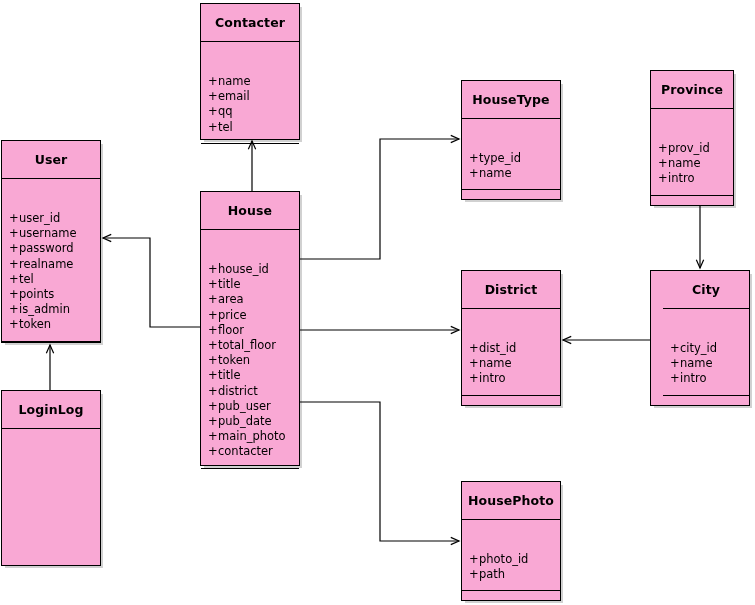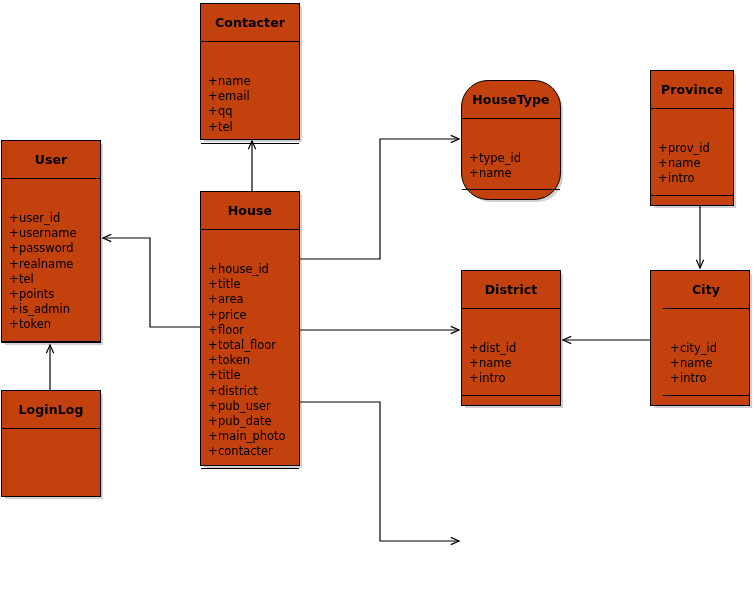--- a/index.html
+++ b/index.html
@@ -21,21 +21,21 @@
     position: absolute;
     left: 0;
     top: 0;
     width: 755px;
     height: 605px;
     pointer-events: none;
   }
   .umlclass {
     position: absolute;
     box-sizing: border-box;
-    background: #c2410c;
+    background: #f9a8d4;
     border: 1px solid #000000;
     box-shadow: 3px 3px 0 -1px rgba(0,0,0,0.18);
     display: flex;
     flex-direction: column;
     z-index: 2;
   }
   .cls-name {
     box-sizing: border-box;
     height: 38px;
     flex: 0 0 38px;
@@ -145,25 +145,25 @@
         <div class="attr"><span class="vis">+</span><span>token</span></div>
         <div class="attr"><span class="vis">+</span><span>title</span></div>
         <div class="attr"><span class="vis">+</span><span>district</span></div>
         <div class="attr"><span class="vis">+</span><span>pub_user</span></div>
         <div class="attr"><span class="vis">+</span><span>pub_date</span></div>
         <div class="attr"><span class="vis">+</span><span>main_photo</span></div>
         <div class="attr"><span class="vis">+</span><span>contacter</span></div>
       </div>
       <div class="cls-ops"></div>
     </div>
-    <div class="umlclass" style="left: 1px; top: 390px; width: 100px; height: 107px; gap: 27px;">
+    <div class="umlclass" style="left: 1px; top: 390px; width: 100px; height: 176px; gap: 27px;">
       <div class="cls-name">LoginLog</div>
       <div class="cls-ops"></div>
     </div>
-    <div class="umlclass" style="left: 461px; top: 80px; width: 100px; height: 120px; border-radius: 27px;">
+    <div class="umlclass" style="left: 461px; top: 80px; width: 100px; height: 120px;">
       <div class="cls-name">HouseType</div>
       <div class="cls-attrs">
         <div class="attr"><span class="vis">+</span><span>type_id</span></div>
         <div class="attr"><span class="vis">+</span><span>name</span></div>
       </div>
       <div class="cls-ops"></div>
     </div>
     <div class="umlclass" style="left: 650px; top: 70px; width: 84px; height: 136px;">
       <div class="cls-name">Province</div>
       <div class="cls-attrs">
@@ -181,16 +181,24 @@
         <div class="attr"><span class="vis">+</span><span>intro</span></div>
       </div>
       <div class="cls-ops"></div>
     </div>
     <div class="umlclass" style="left: 650px; top: 270px; width: 100px; height: 136px; padding-left: 12px;">
       <div class="cls-name">City</div>
       <div class="cls-attrs">
         <div class="attr"><span class="vis">+</span><span>city_id</span></div>
         <div class="attr"><span class="vis">+</span><span>name</span></div>
         <div class="attr"><span class="vis">+</span><span>intro</span></div>
+      </div>
+      <div class="cls-ops"></div>
+    </div>
+    <div class="umlclass" style="left: 461px; top: 481px; width: 100px; height: 120px;">
+      <div class="cls-name">HousePhoto</div>
+      <div class="cls-attrs">
+        <div class="attr"><span class="vis">+</span><span>photo_id</span></div>
+        <div class="attr"><span class="vis">+</span><span>path</span></div>
       </div>
       <div class="cls-ops"></div>
     </div>
   </div>
 
 </body></html>

